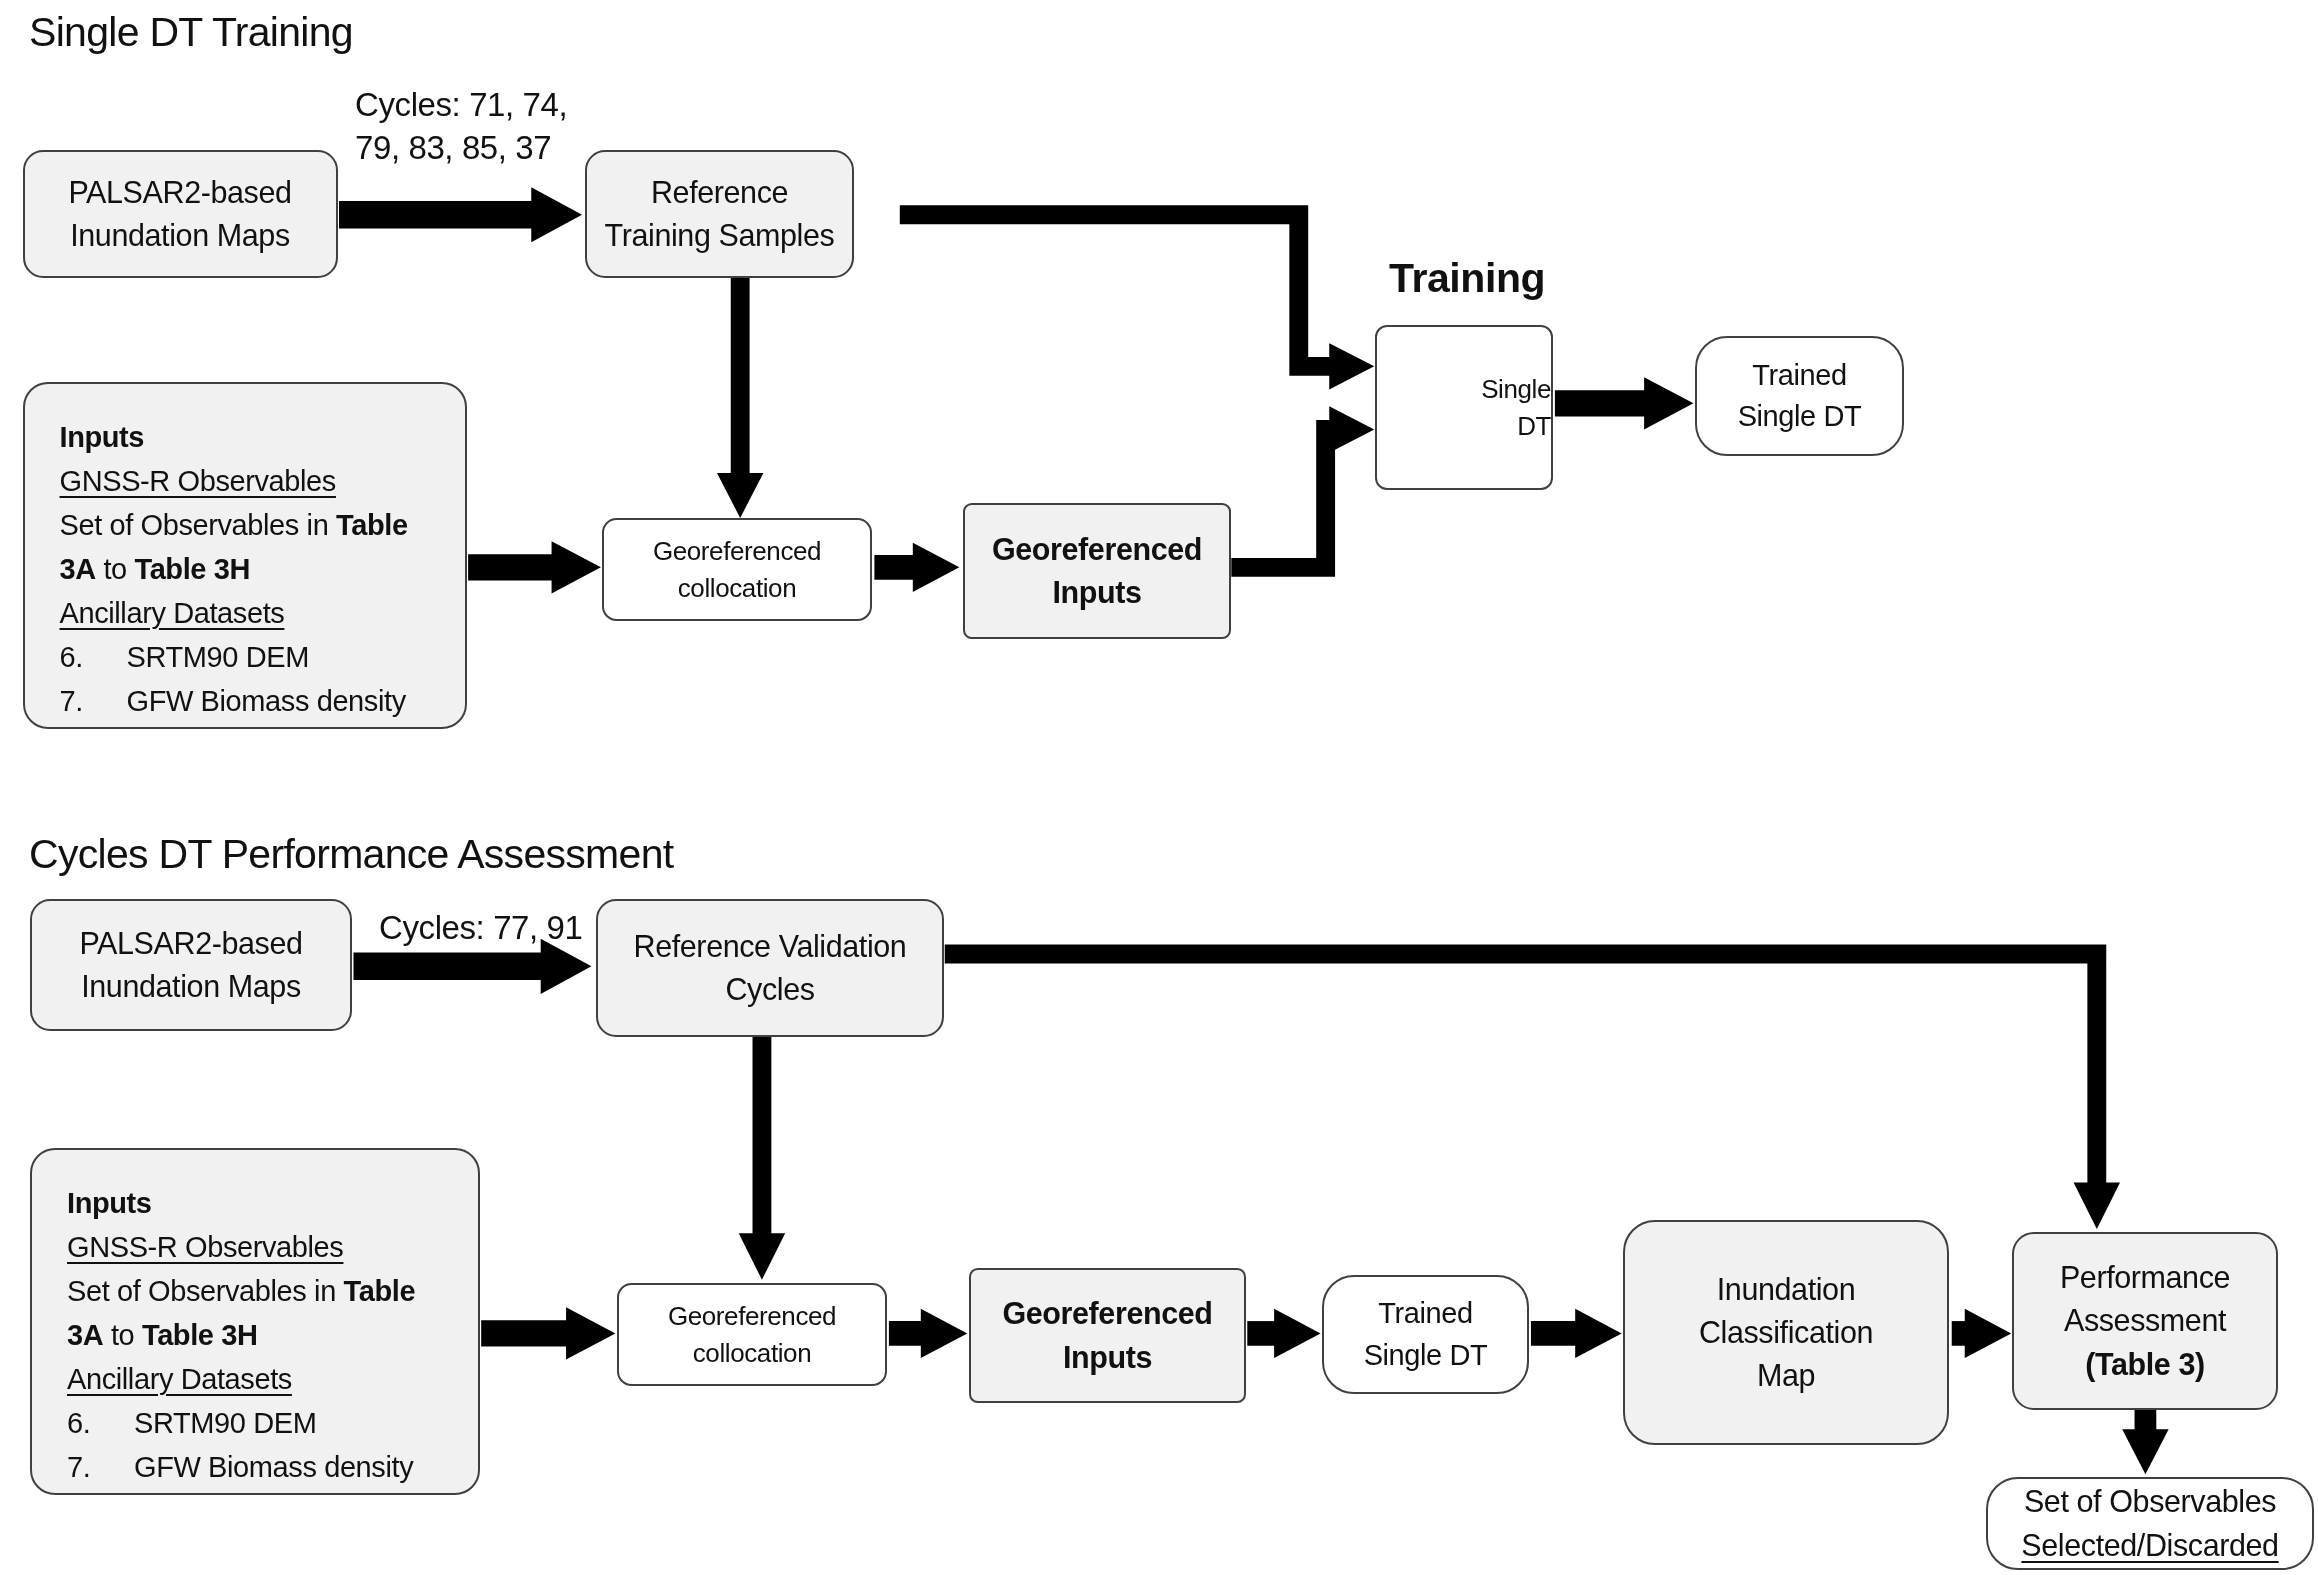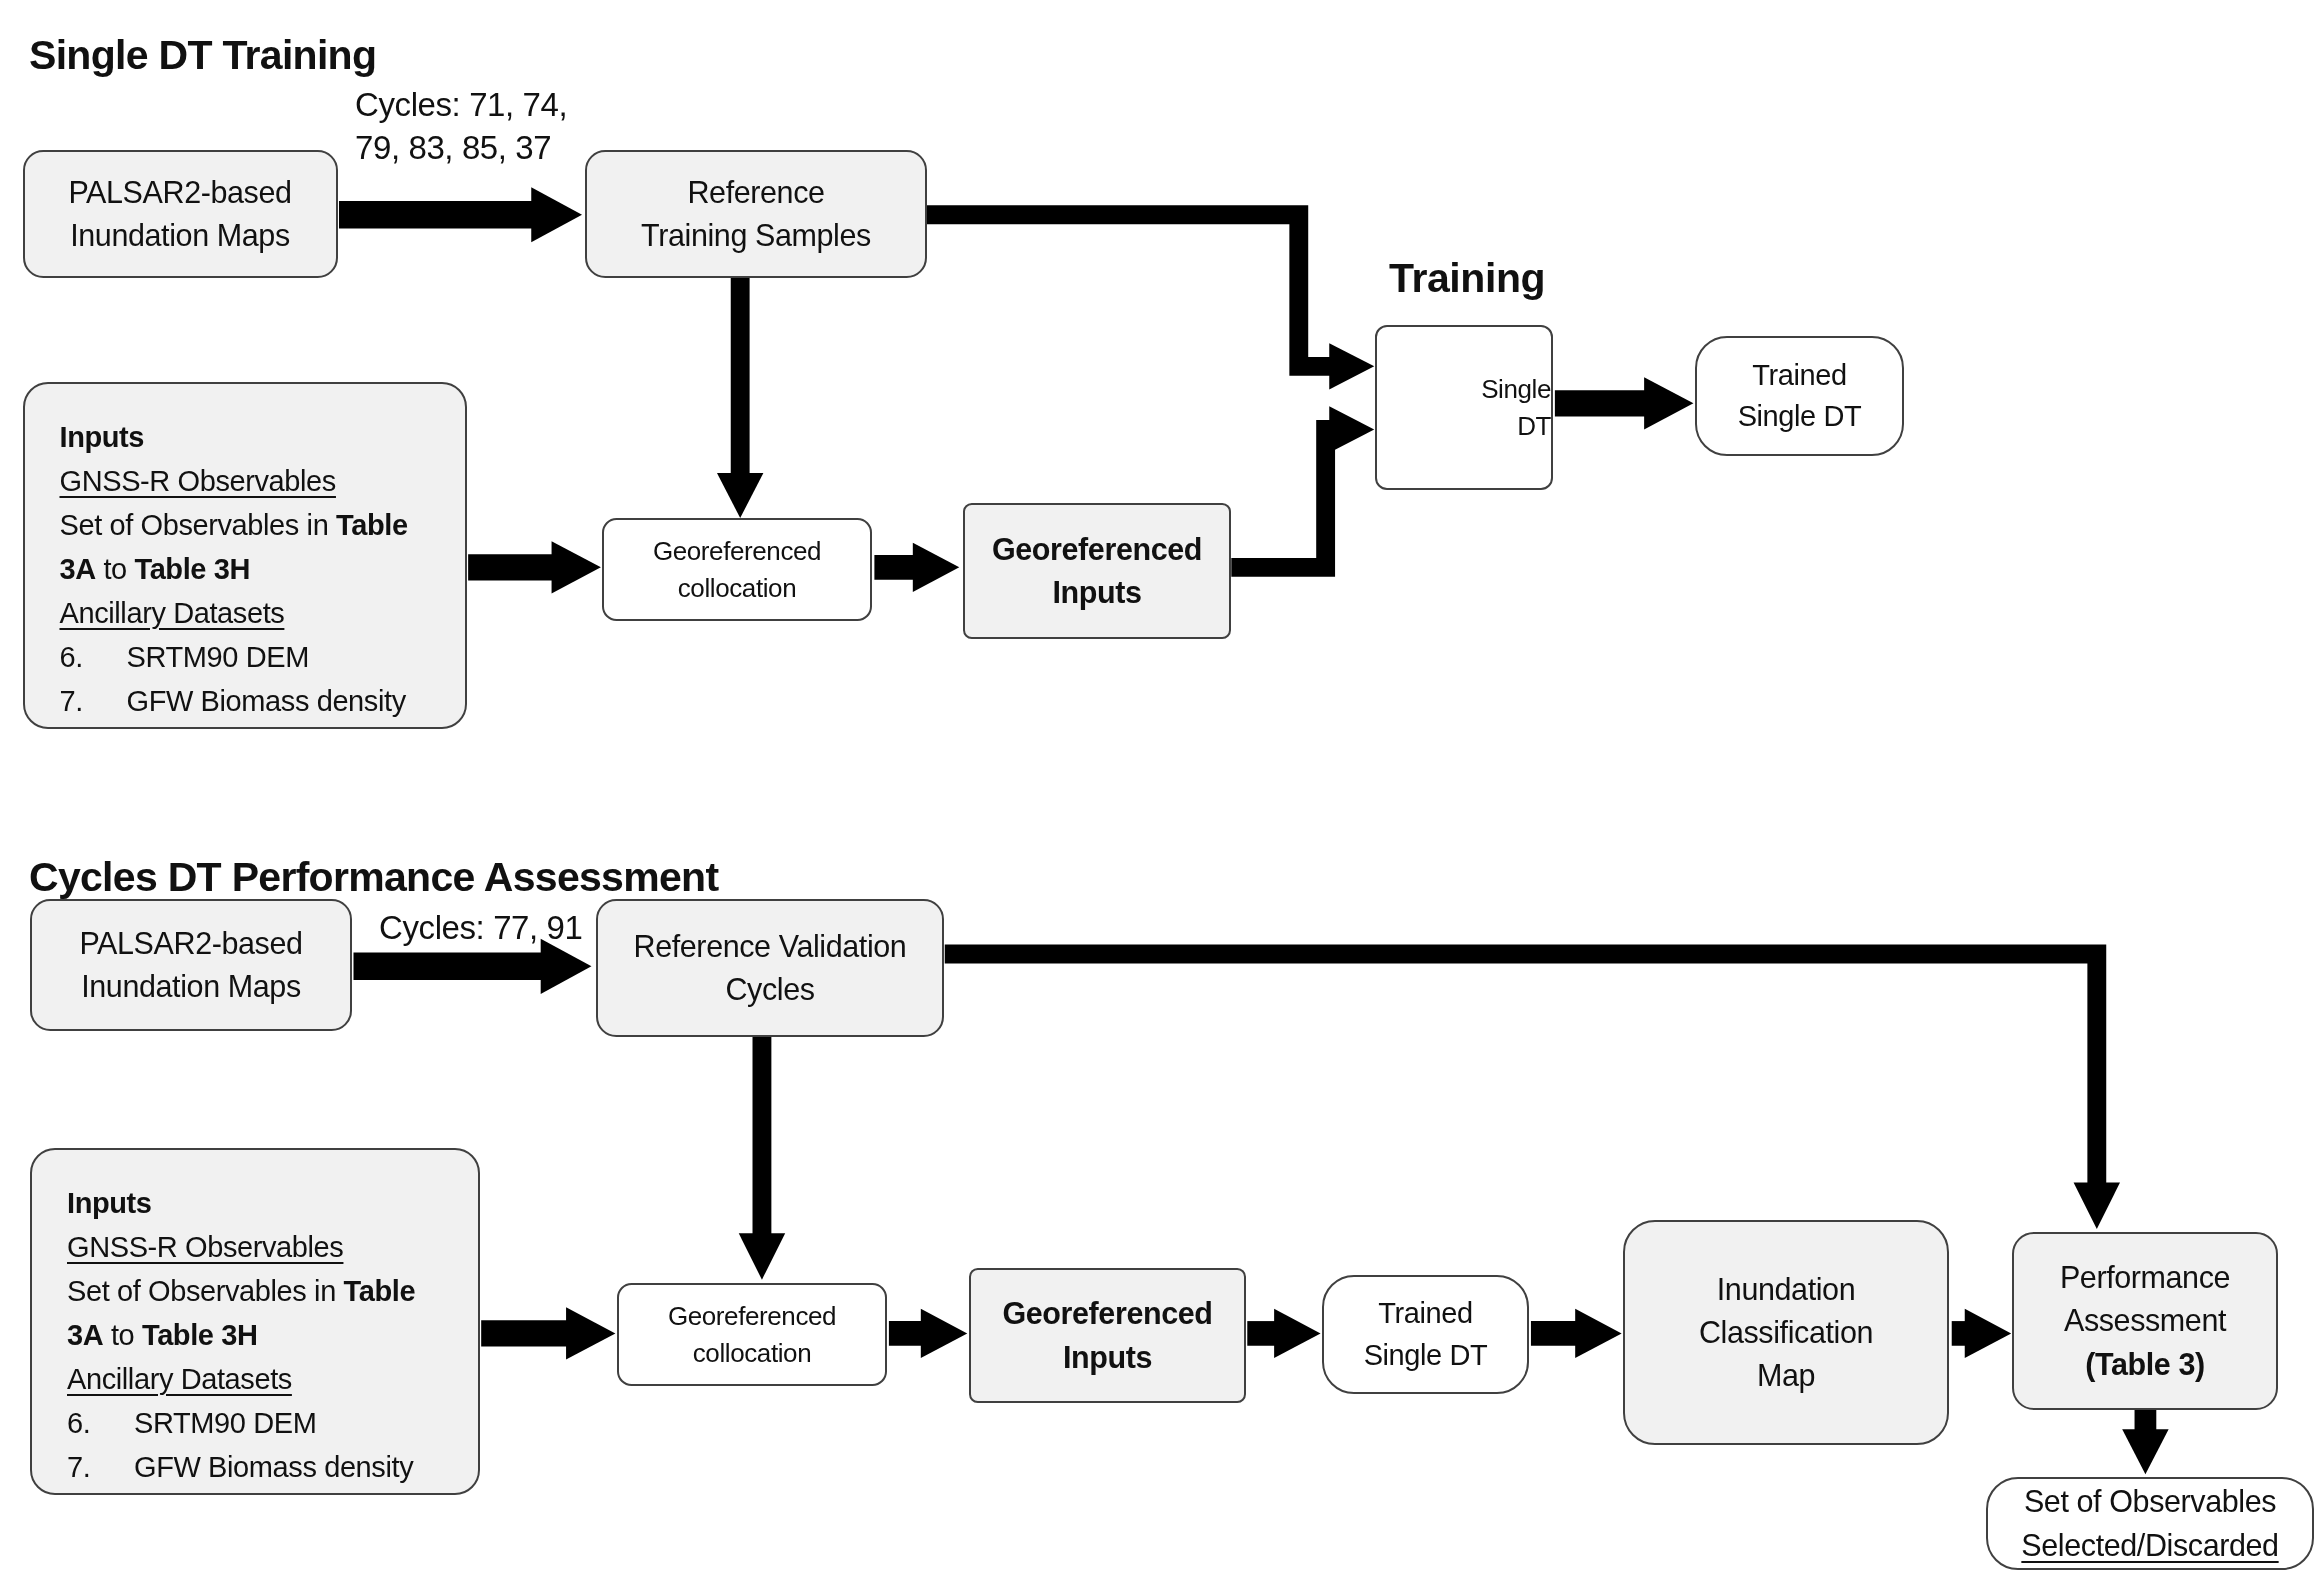--- a/index.html
+++ b/index.html
@@ -7,21 +7,21 @@
   .canvas{position:relative;width:2319px;height:1575px;background:#ffffff;overflow:hidden;}
   svg.wires{position:absolute;left:0;top:0;z-index:0;}
   .box{position:absolute;box-sizing:border-box;border:2.2px solid #404040;background:#ffffff;
        display:flex;flex-direction:column;align-items:center;justify-content:center;
        text-align:center;z-index:1;line-height:1.42;}
   .gray{background:#f1f1f1;}
   .fs42{font-size:30.5px;} .fs40{font-size:29px;} .fs36{font-size:26px;}
   .bold{font-weight:700;}
   .r28{border-radius:20.3px;} .r20{border-radius:14.5px;} .r12{border-radius:8.7px;}
   .r40{border-radius:12px;align-items:flex-end;} .r26{border-radius:32px;} .r34{border-radius:25px;} .r44{border-radius:32px;} .r30{border-radius:22px;}
-  .sec-title{position:absolute;font-size:41px;font-weight:700;letter-spacing:-0.7px;z-index:1;white-space:nowrap;margin-top:23px;}
+  .sec-title{position:absolute;font-size:41px;font-weight:400;letter-spacing:-0.7px;z-index:1;white-space:nowrap;}
   .float-label{position:absolute;font-size:33px;z-index:2;line-height:1.3;white-space:nowrap;}
   .stage-label{position:absolute;font-size:41px;font-weight:700;z-index:1;white-space:nowrap;}
   .inputs-box{align-items:flex-start;text-align:left;justify-content:flex-start;
               padding:30.5px 22px 22px 35px;font-size:29px;line-height:1.52;}
   .u{text-decoration:underline;text-decoration-thickness:2.2px;text-underline-offset:5.1px;}
   .num-row{display:flex;flex-direction:row;}
   .num-row .num{width:67px;flex:0 0 auto;}
   .wrapline{display:block;}
 </style>
 </head>
@@ -87,21 +87,21 @@
   <div class="float-label" style="left:355px;top:84px;">
     <span class="wrapline">Cycles: 71, 74,</span>
     <span class="wrapline">79, 83, 85, 37</span>
   </div>
 
   <div class="box gray r28 fs42" style="left:22.5px;top:150px;width:315px;height:128px;">
     <span>PALSAR2-based</span>
     <span>Inundation Maps</span>
   </div>
 
-  <div class="box gray r28 fs42" style="left:585px;top:150px;width:342px;height:128px;">
+  <div class="box gray r28 fs42" style="left:585px;top:150px;width:269px;height:128px;">
     <span>Reference</span>
     <span>Training Samples</span>
   </div>
 
   <div class="box gray r34 inputs-box" style="left:22.5px;top:382px;width:444px;height:347px;">
     <span class="bold">Inputs</span>
     <span class="u">GNSS-R Observables</span>
     <span><span>Set of Observables in </span><span class="bold">Table 3A</span><span> to </span><span class="bold">Table 3H</span></span>
     <span class="u">Ancillary Datasets</span>
     <span class="num-row">

